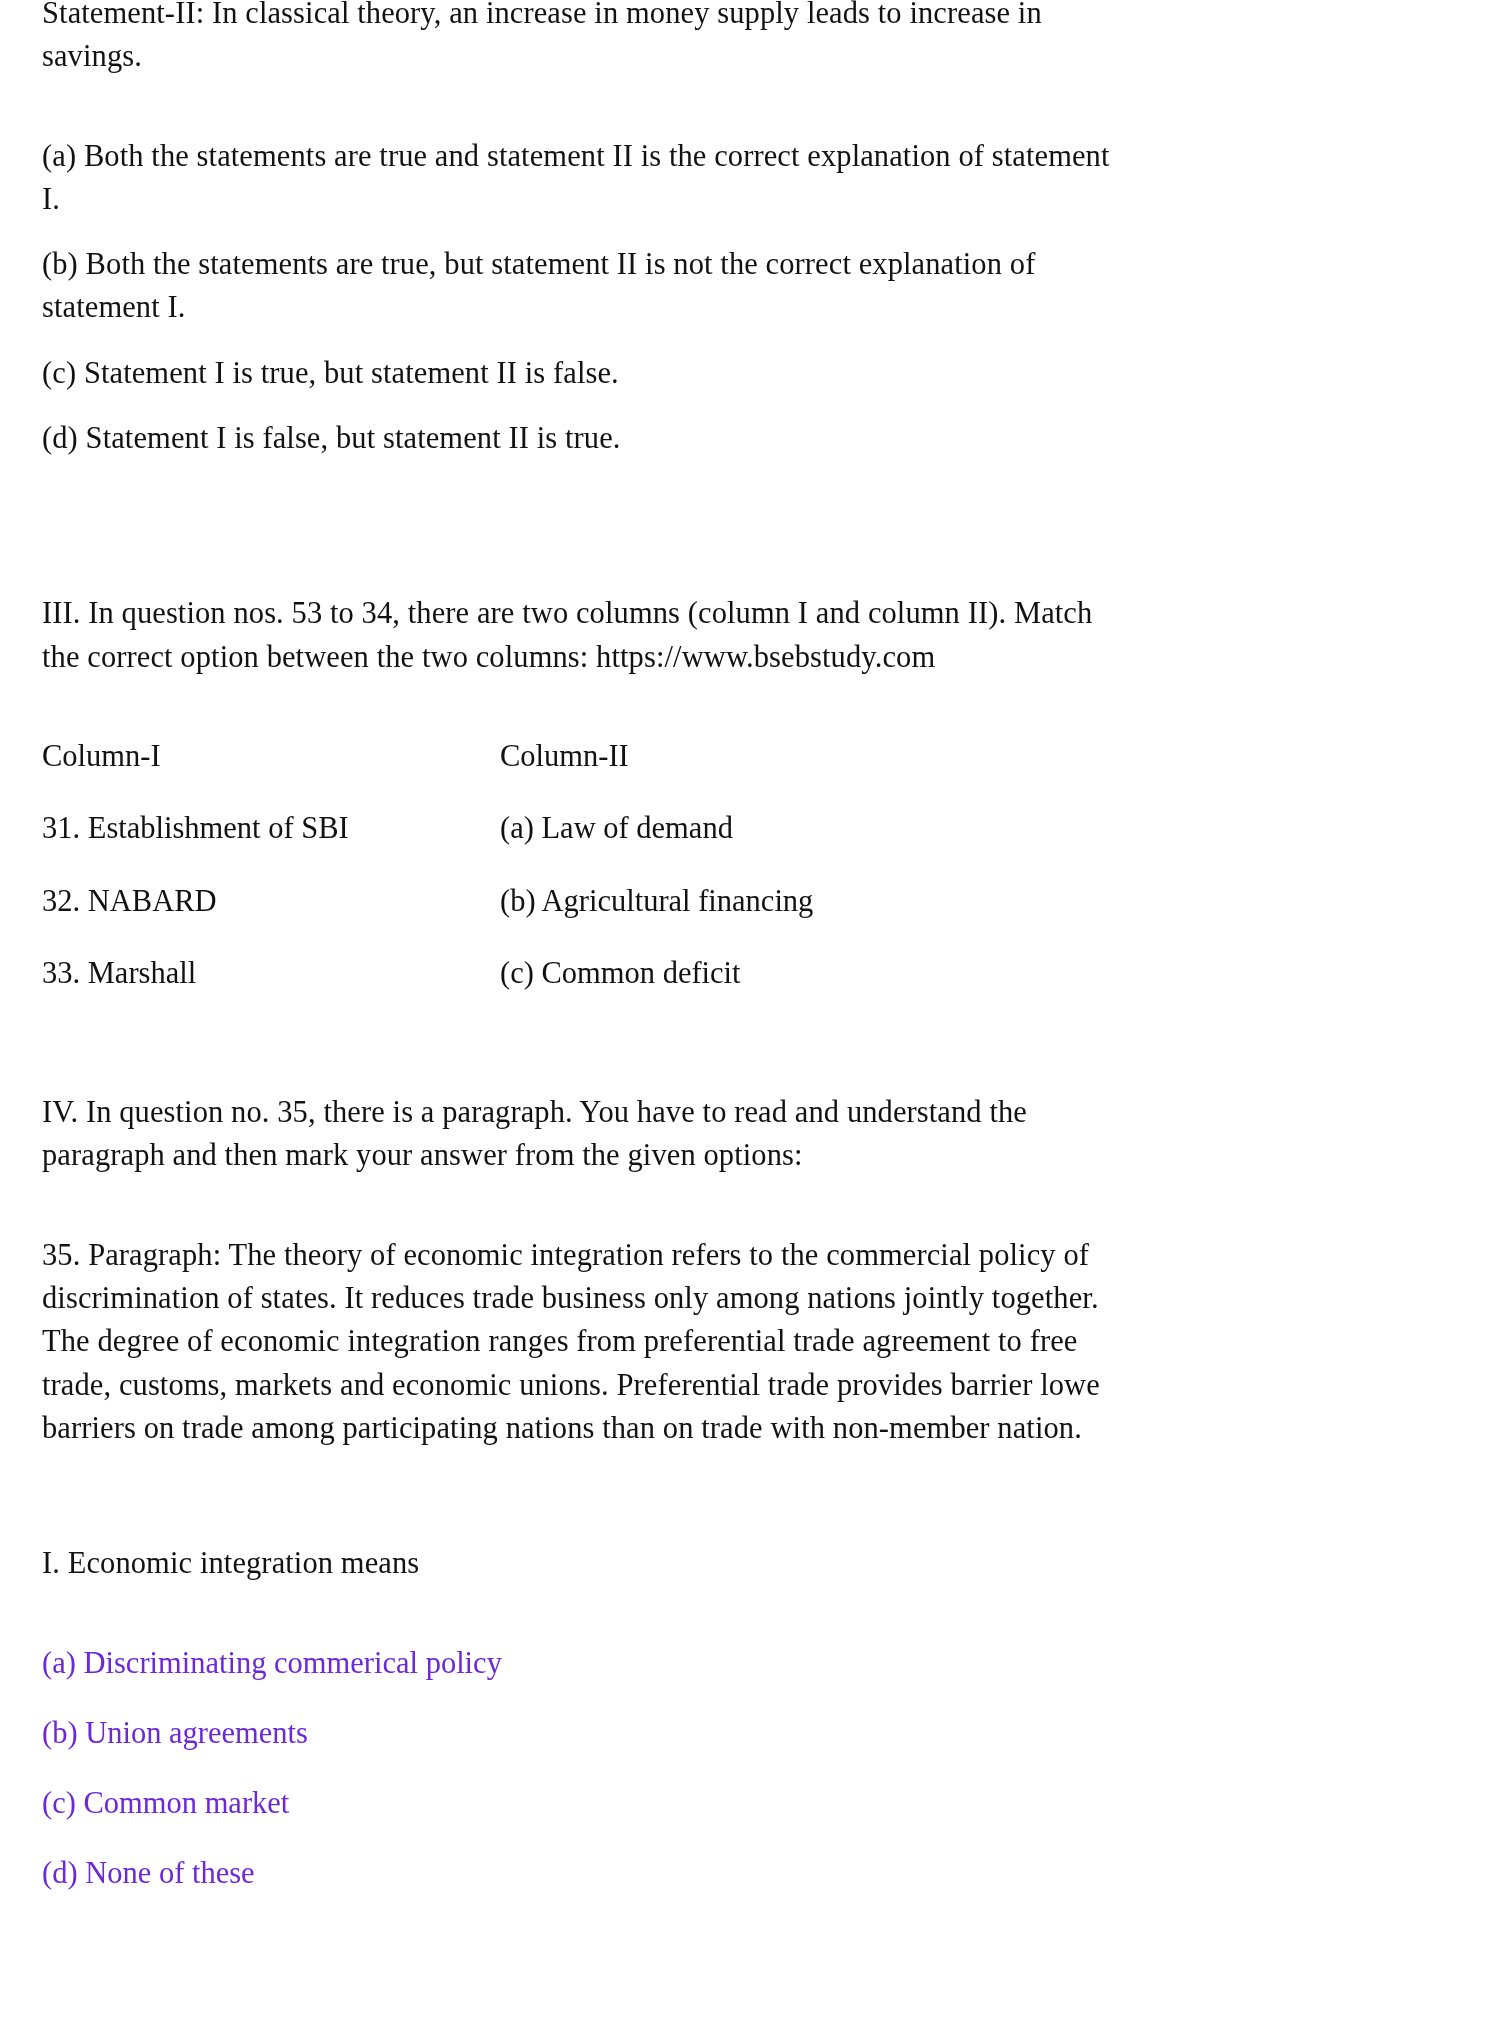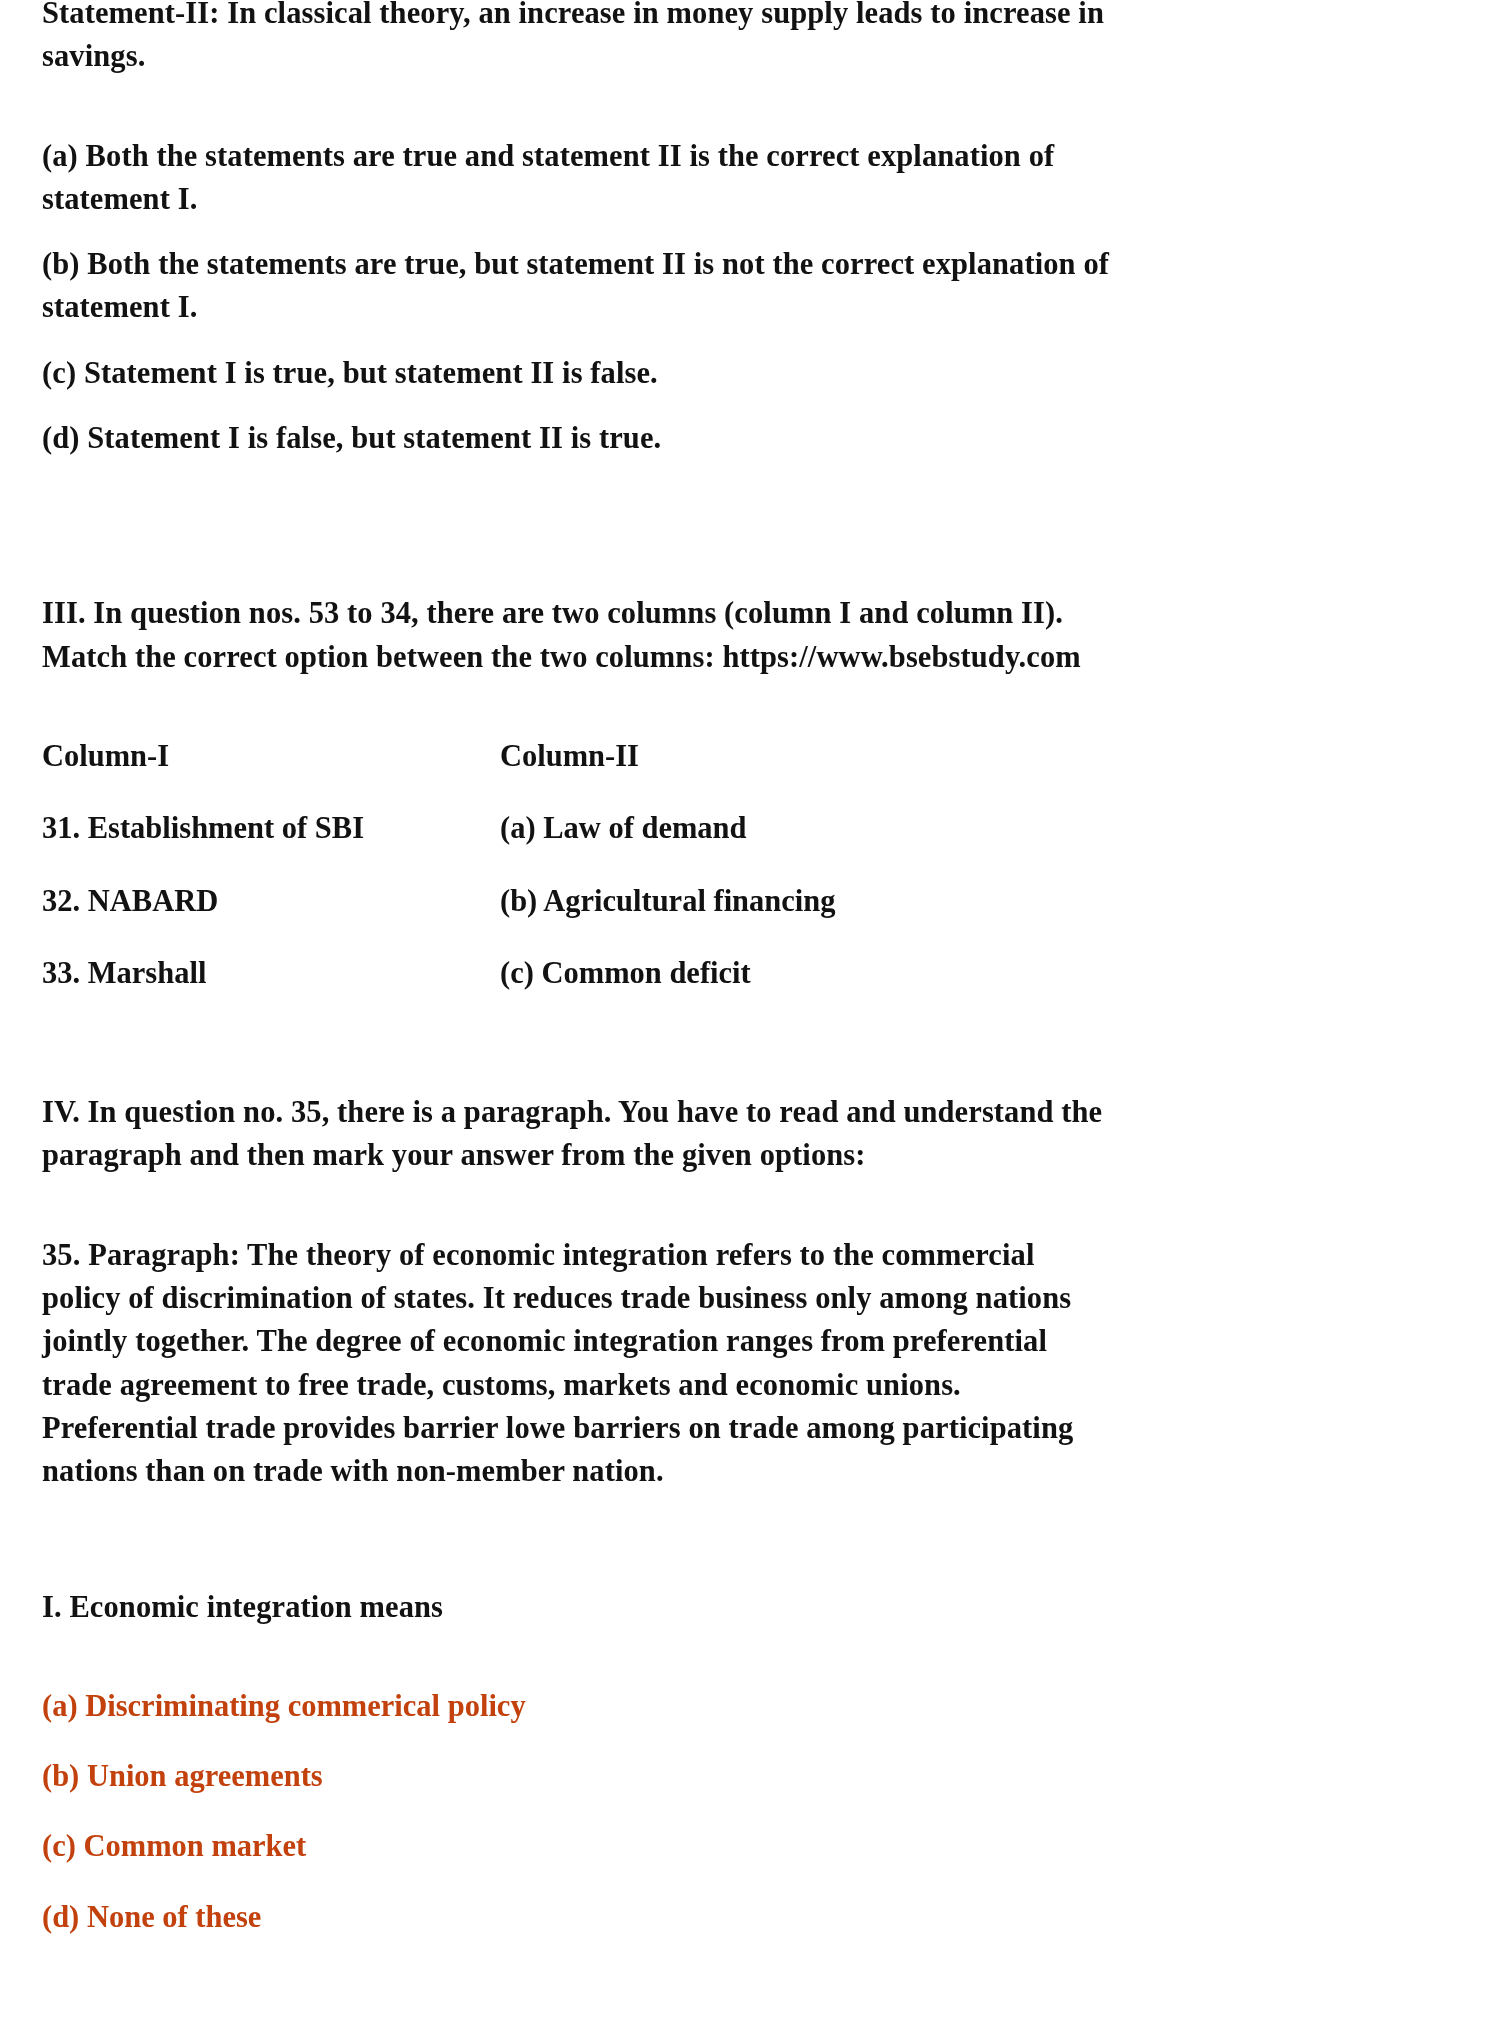--- a/index.html
+++ b/index.html
@@ -8,21 +8,20 @@
     background: #ffffff;
   }
   .page {
     position: relative;
     width: 1505px;
     height: 2034px;
     background: #ffffff;
     overflow: hidden;
     font-family: "Liberation Serif", "DejaVu Serif", serif;
     color: #111111;
-    font-weight: bold;
   }
   .content {
     position: absolute;
     left: 42px;
     top: -8px;
     width: 1075px;
   }
   .para {
     font-size: 30.5px;
     line-height: 1.42;
@@ -50,21 +49,21 @@
     vertical-align: top;
   }
   .match-table td.col-left { width: 458px; margin-top: 16px; }
   .match-table td.col-right { width: auto; }
   .match-table tr:last-child td { padding-bottom: 0; }
 
   .opt {
     font-size: 30.5px;
     line-height: 1.42;
     margin: 0 0 27px 0;
-    color: #c2410c;
+    color: #6d28d9;
   }
   .opt:last-child { margin-bottom: 13px; }
 
   .url-span { white-space: nowrap; }
 </style>
 </head>
 <body>
 
 <div class="page">
   <div class="content">

